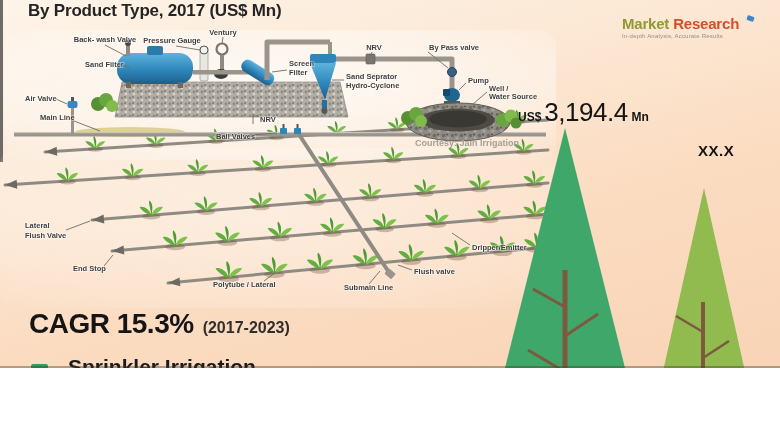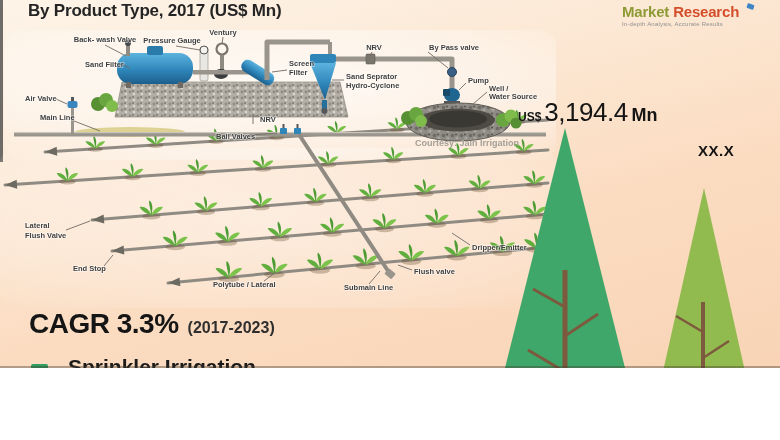--- a/index.html
+++ b/index.html
@@ -4,36 +4,36 @@
 <style>
   html,body{margin:0;padding:0;}
   .stage{
     position:relative;width:780px;height:368px;overflow:hidden;
     background:linear-gradient(165deg,#fdf4e8 0%,#fce9d6 30%,#fbdcc1 62%,#f9d4b6 100%);
     font-family:"Liberation Sans",sans-serif;
   }
   .edge-left{position:absolute;left:0;top:0;width:3px;height:162px;background:#4a4a4a;opacity:.8;}
   .edge-bottom{position:absolute;left:0;bottom:0;width:780px;height:2px;background:#463b2f;opacity:.4;}
   .title{position:absolute;left:28px;top:1px;font-size:17px;font-weight:700;color:#242424;letter-spacing:-0.2px;}
-  .logo{position:absolute;left:622px;top:4px;width:158px;line-height:1.05;}
+  .logo{position:absolute;left:622px;top:16px;width:158px;line-height:1.05;}
   .logo .l1{font-size:15px;font-weight:800;letter-spacing:-0.2px;}
   .logo .w1{color:#8e9b35;}
   .logo .w2{color:#d44e2c;margin-left:4px;}
   .logo .tag{font-size:6px;color:#8f8f8d;margin-top:1px;letter-spacing:.2px;}
   .logo-frag{position:absolute;left:125px;top:0px;width:7px;height:5px;background:#3f85c5;transform:rotate(18deg);border-radius:1px;}
   svg text{font-family:"Liberation Sans",sans-serif;}
   .lbl{font-size:7.5px;font-weight:700;fill:#3f3f3f;stroke:#ffffff;stroke-width:1.6px;stroke-opacity:.5;paint-order:stroke;}
   .courtesy{font-size:9px;font-weight:600;fill:#a39f98;}
   .ldr{stroke:#6f6b64;stroke-width:.9;fill:none;}
   .diagram-svg{position:absolute;left:0;top:26px;}
   .trees-svg{position:absolute;left:0;top:0;pointer-events:none;}
   .value{position:absolute;left:518px;top:97px;display:flex;align-items:baseline;color:#141414;}
   .value .cur{font-size:12px;font-weight:700;margin-right:3px;}
   .value .num{font-size:26px;font-weight:400;letter-spacing:-.5px;}
-  .value .unit{font-size:18px;font-weight:700;margin-left:4px;}
+  .value .unit{font-size:12px;font-weight:700;margin-left:4px;}
   .masked{position:absolute;left:698px;top:142px;font-size:15px;font-weight:800;color:#141414;letter-spacing:.5px;}
   .cagr{position:absolute;left:29px;top:308px;display:flex;align-items:baseline;color:#151515;}
   .cagr .big{font-size:28px;font-weight:800;letter-spacing:-.5px;}
   .cagr .period{font-size:16px;font-weight:700;color:#2e2e2e;margin-left:9px;}
   .legend-row{position:absolute;left:31px;display:flex;align-items:center;}
   .legend-row .swatch{width:17px;height:7px;border-radius:2px;margin-right:20px;flex:none;}
   .legend-row.r1{top:355px;}
   .legend-row.r1 .lab{font-size:21px;font-weight:800;color:#1a1a1a;}
   .legend-row.r2{top:396px;}
   .legend-row.r2 .lab{font-size:16px;font-weight:700;color:#1d1d1d;}
@@ -310,21 +310,21 @@
   </svg>
 
   <div class="value">
     <span class="cur">US$</span>
     <span class="num">3,194.4</span>
     <span class="unit">Mn</span>
   </div>
   <div class="masked">XX.X</div>
 
   <div class="cagr">
-    <span class="big">CAGR 3.3%</span>
+    <span class="big">CAGR 15.3%</span>
     <span class="period">(2017-2023)</span>
   </div>
 
   <div class="legend-row r1">
     <span class="swatch" style="background: rgb(47, 158, 98);"></span>
     <span class="lab">Sprinkler Irrigation</span>
   </div>
   <div class="legend-row r2">
     <span class="swatch" style="background: rgb(127, 178, 62);"></span>
     <span class="lab">Drip Sprinkler</span>

